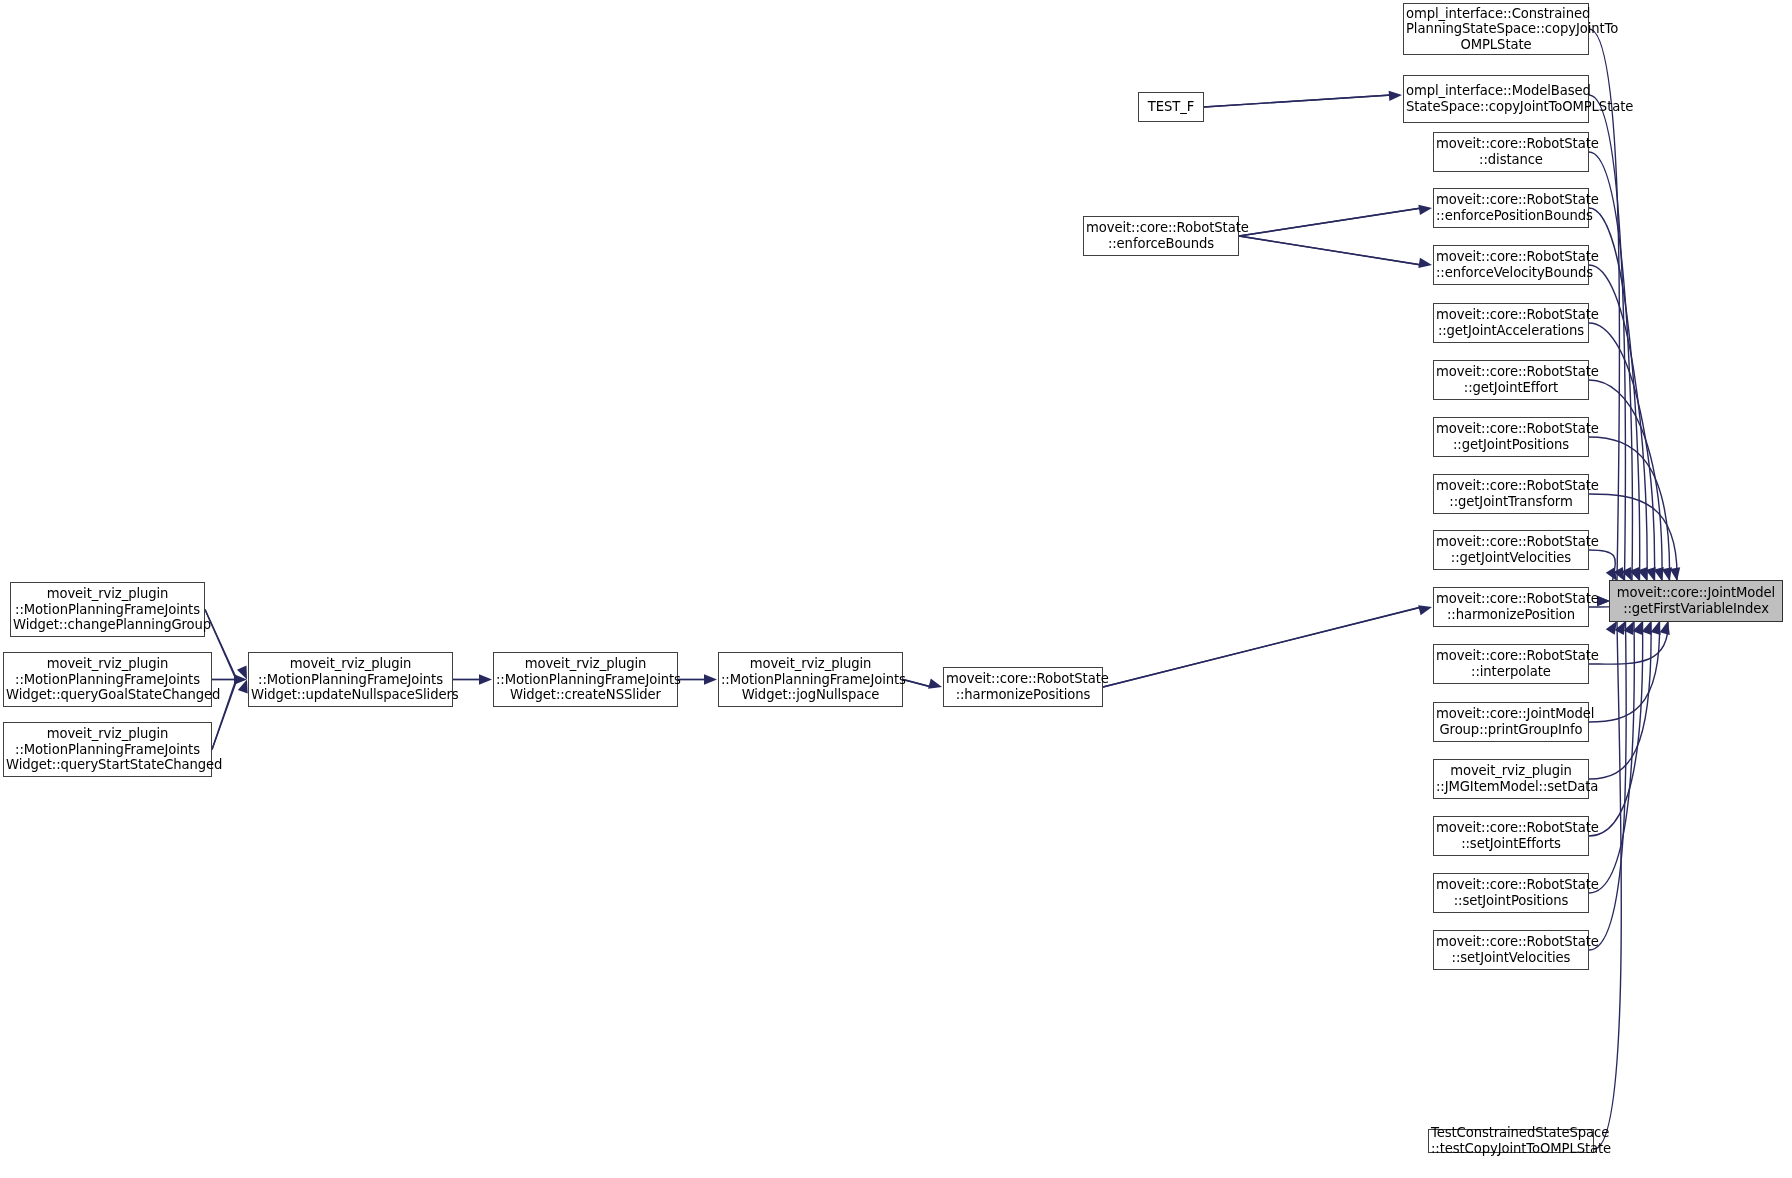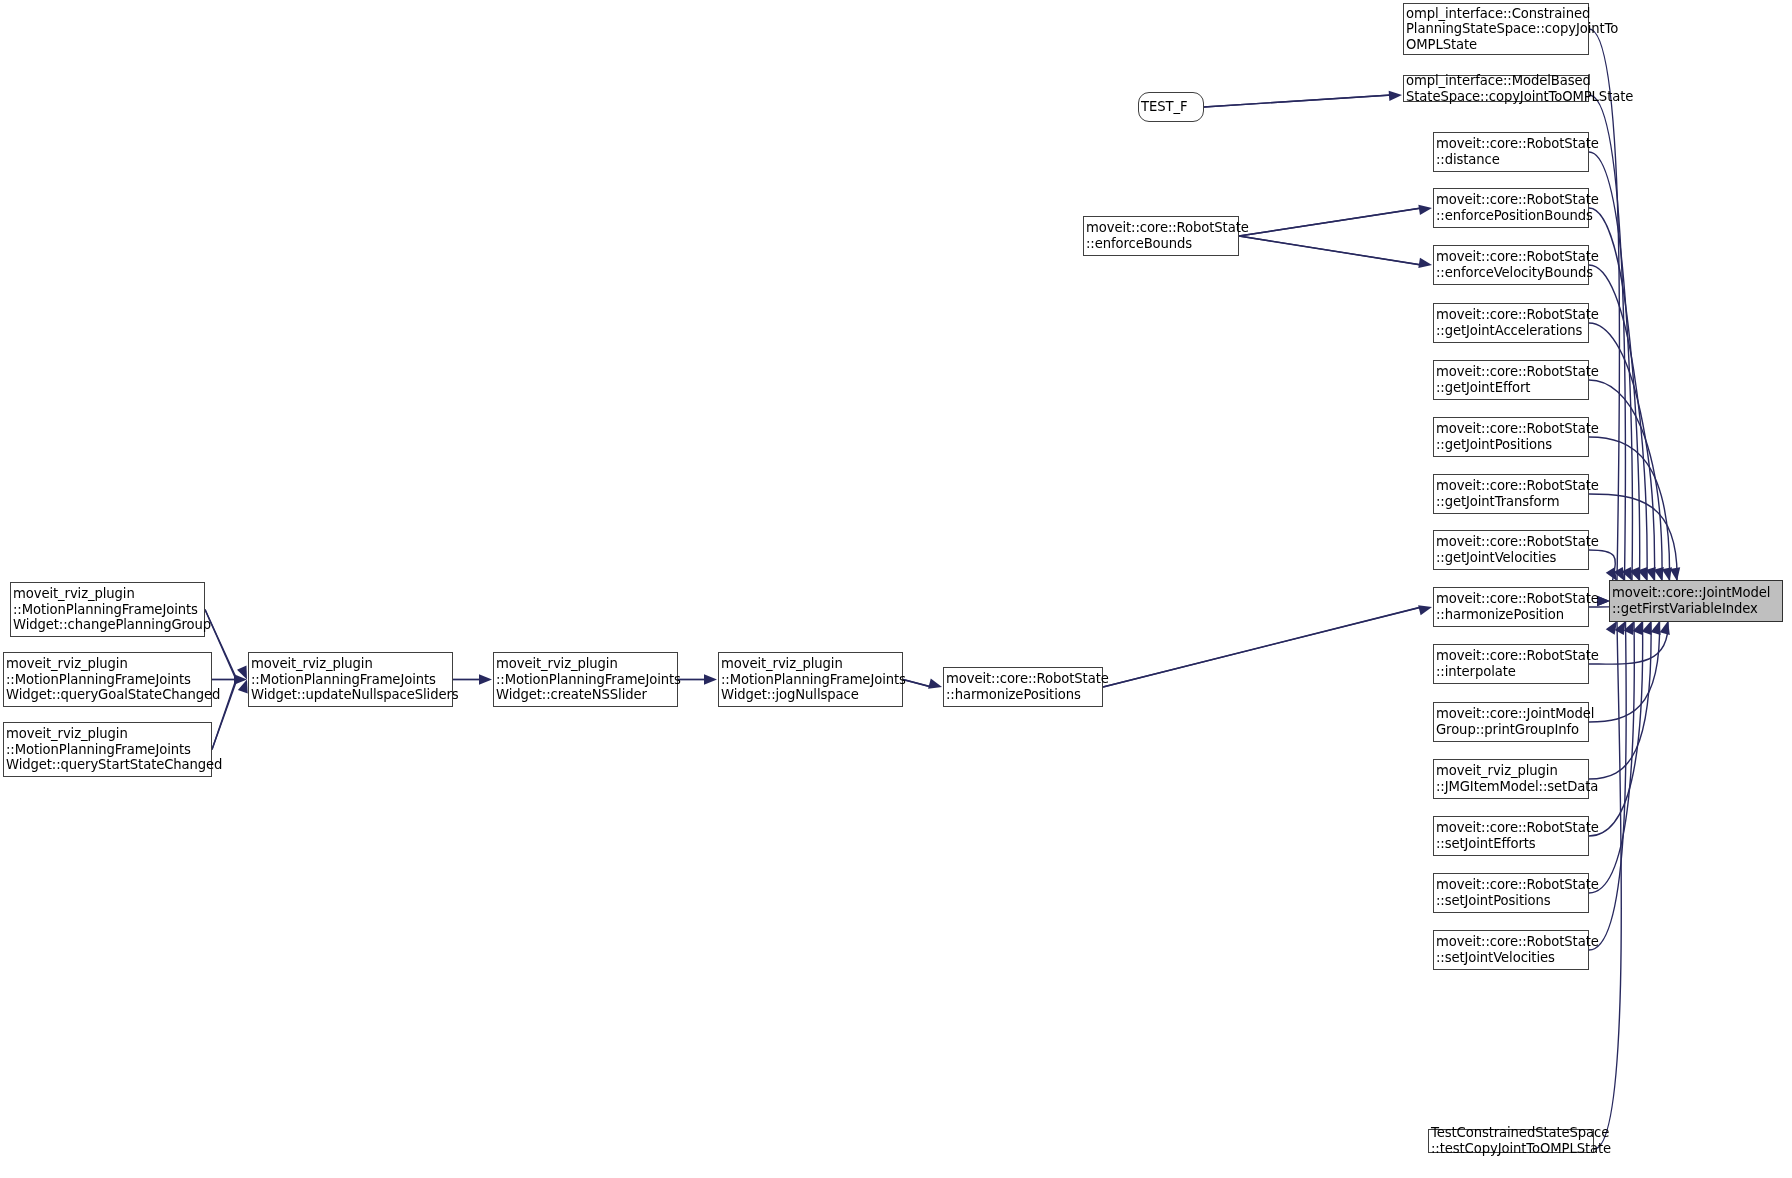--- a/index.html
+++ b/index.html
@@ -28,21 +28,21 @@
     pointer-events: none;
   }
   .node {
     position: absolute;
     box-sizing: border-box;
     border: 1px solid #404040;
     background: #ffffff;
     display: flex;
     align-items: center;
     justify-content: center;
-    text-align: left;
+    text-align: center;
     font-size: 13.2px;
     line-height: 15.6px;
     color: #000000;
     letter-spacing: -0.1px;
     white-space: pre-line;
     padding: 0 2px;
   }
   .node.target {
     background: #bfbfbf;
     border: 1px solid #303030;
@@ -118,25 +118,25 @@
       <path d="M 678 679.5 L 706 679.5" stroke="#27285e" stroke-width="1.4" fill="none"></path>
       <polygon points="717,679.5 704,684.7 704,674.3" fill="#27285e"></polygon>
       <path d="M 903 679.5 L 932 687" stroke="#27285e" stroke-width="1.4" fill="none"></path>
       <path d="M 903 679.5 L 931 687" stroke="#27285e" stroke-width="1.4" fill="none"></path>
       <polygon points="942,687 928.0972476872927,688.6593607599037 930.788102973623,678.61350102427" fill="#27285e"></polygon>
       <path d="M 1103 687 L 1422 607" stroke="#27285e" stroke-width="1.4" fill="none"></path>
       <path d="M 1103 687 L 1421 607" stroke="#27285e" stroke-width="1.4" fill="none"></path>
       <polygon points="1432,607 1420.6614719355878,615.2144860662454 1418.124178942153,605.1287464173417" fill="#27285e"></polygon>
     </svg>
   <div id="nodes">
-      <div class="node" style="left: 1138px; top: 92px; width: 66px; height: 30px; border-radius: 11px;"><span class="lbl">TEST_F</span></div>
+      <div class="node" style="left: 1138px; top: 92px; width: 66px; height: 30px;"><span class="lbl">TEST_F</span></div>
       <div class="node" style="left: 1403px; top: 3px; width: 186px; height: 52px;"><span class="lbl">ompl_interface::Constrained
 PlanningStateSpace::copyJointTo
 OMPLState</span></div>
-      <div class="node" style="left: 1403px; top: 75px; width: 186px; height: 27px;"><span class="lbl">ompl_interface::ModelBased
+      <div class="node" style="left: 1403px; top: 75px; width: 186px; height: 48px;"><span class="lbl">ompl_interface::ModelBased
 StateSpace::copyJointToOMPLState</span></div>
       <div class="node" style="left: 1433px; top: 132px; width: 156px; height: 40px;"><span class="lbl">moveit::core::RobotState
 ::distance</span></div>
       <div class="node" style="left: 1083px; top: 216px; width: 156px; height: 40px;"><span class="lbl">moveit::core::RobotState
 ::enforceBounds</span></div>
       <div class="node" style="left: 1433px; top: 188px; width: 156px; height: 40px;"><span class="lbl">moveit::core::RobotState
 ::enforcePositionBounds</span></div>
       <div class="node" style="left: 1433px; top: 245px; width: 156px; height: 40px;"><span class="lbl">moveit::core::RobotState
 ::enforceVelocityBounds</span></div>
       <div class="node" style="left: 1433px; top: 303px; width: 156px; height: 40px;"><span class="lbl">moveit::core::RobotState

